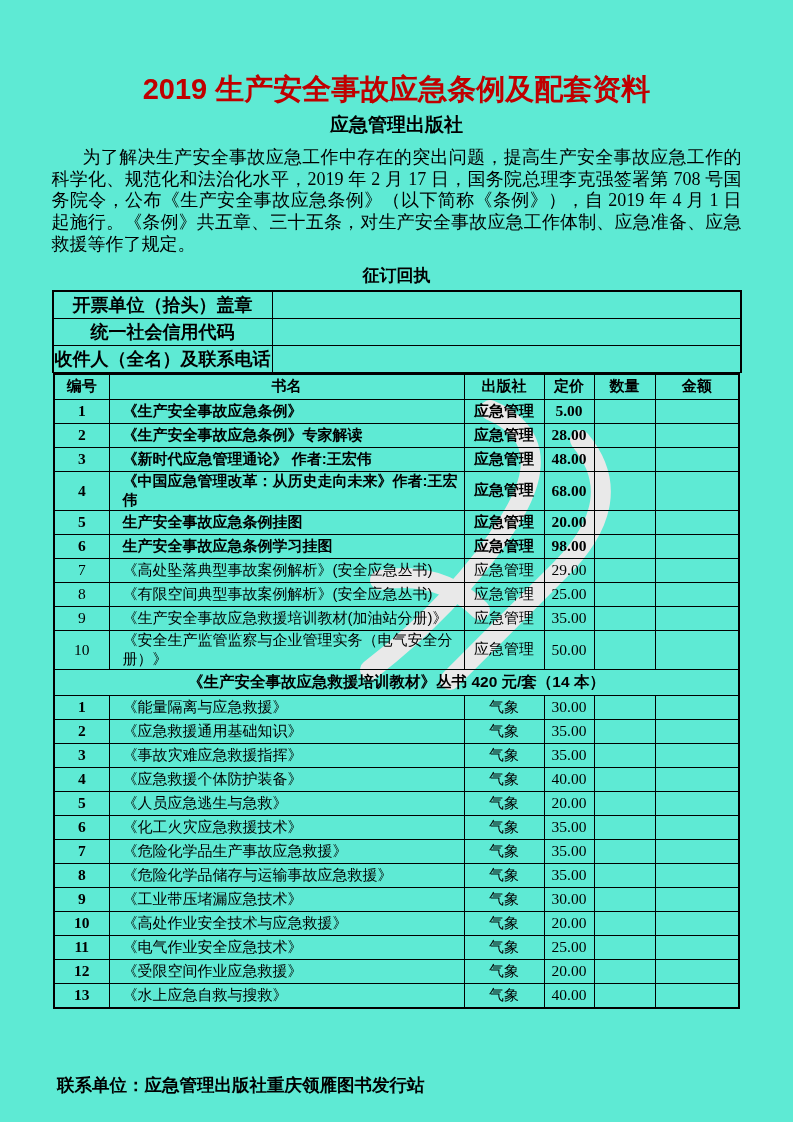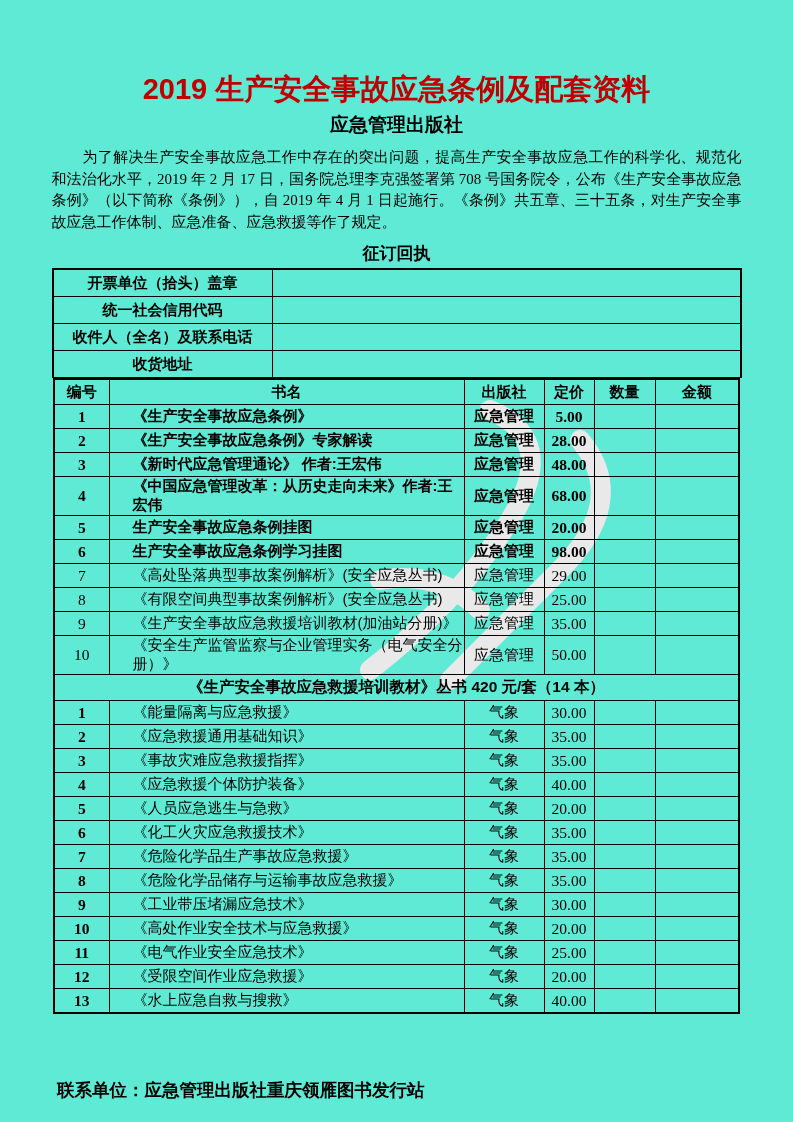--- a/index.html
+++ b/index.html
@@ -22,45 +22,45 @@
     text-align:center; line-height:1.1;
     letter-spacing:0px;
   }
   .doc-subtitle {
     margin:6px 0 0 0;
     font-size:19px; font-weight:bold;
     text-align:center;
   }
   .intro {
     width:690px; margin:9px auto 8px auto;
-    font-size:15px; line-height:21.8px;
+    font-size:18px; line-height:21.8px;
     text-align:justify; text-indent:31px;
     font-family:"Liberation Serif", serif;
   }
   .form-title {
     margin:5px 0 3px 0;
     font-size:17px; font-weight:bold;
     text-align:center;
   }
 
   table { border-collapse:collapse; table-layout:fixed; background:transparent; }
   .info-table, .book-table { width:685px; margin:0 auto; }
   .info-table { border:2px solid #000; border-bottom:none; }
   .book-table { border:2px solid #000; }
   td, th { border:1px solid #000; padding:0; background:transparent; }
 
-  .info-table td { height:26px; font-size:15px; }
+  .info-table td { height:26px; font-size:18px; }
   .info-table .lbl { width:218px; text-align:center; font-weight:bold; }
   .info-table .val { width:467px; }
 
   .book-table th {
     height:24px; font-size:15px; font-weight:bold; text-align:center;
   }
   .book-table td { height:23px; font-size:15px; text-align:center; }
-  .book-table td.c-title { text-align:left; padding-left:23px; }
+  .book-table td.c-title { text-align:left; padding-left:13px; }
   .book-table td.c-price, .book-table td.c-no {
     font-family:"Liberation Serif", serif; font-size:15.5px;
   }
   tr.bold-row td { font-weight:bold; }
   td.c-no.num-bold { font-weight:bold; }
   .section-row td {
     height:25px; font-size:15.5px; font-weight:bold; text-align:center;
   }
 
   .contact {
@@ -95,24 +95,20 @@
           <tr>
         <td class="lbl">开票单位（拾头）盖章</td>
         <td class="val"></td>
       </tr>
       <tr>
         <td class="lbl">统一社会信用代码</td>
         <td class="val"></td>
       </tr>
       <tr>
         <td class="lbl">收件人（全名）及联系电话</td>
-        <td class="val"></td>
-      </tr>
-      <tr>
-        <td class="lbl">收货地址</td>
         <td class="val"></td>
       </tr>
     </tbody>
       </table>
 
     <table class="book-table">
       <colgroup>
         <col style="width:55px">
           <col style="width:355px">
           <col style="width:80px">

